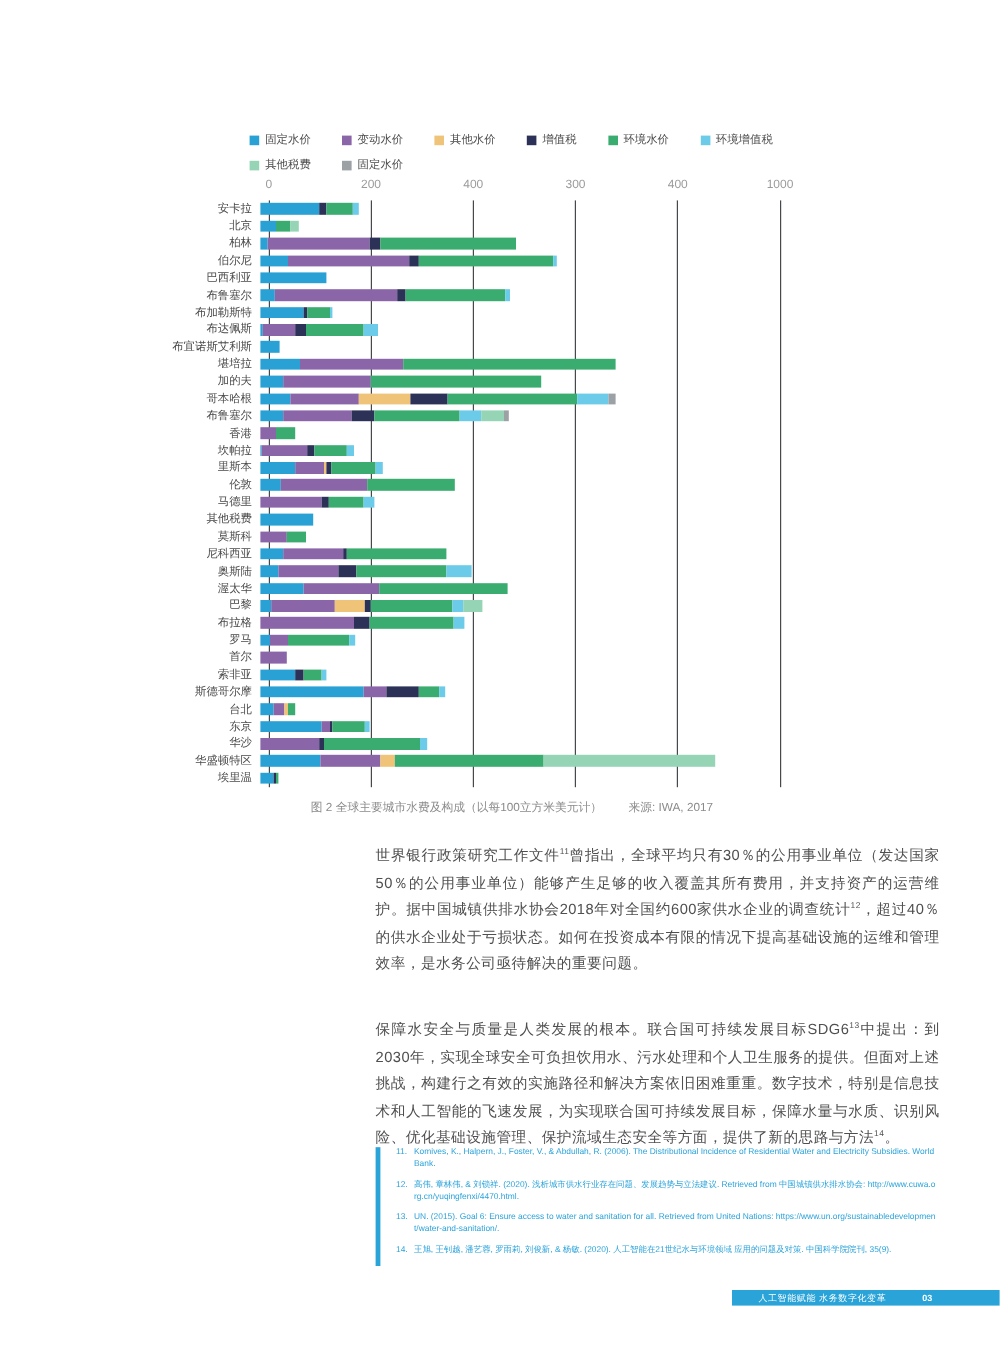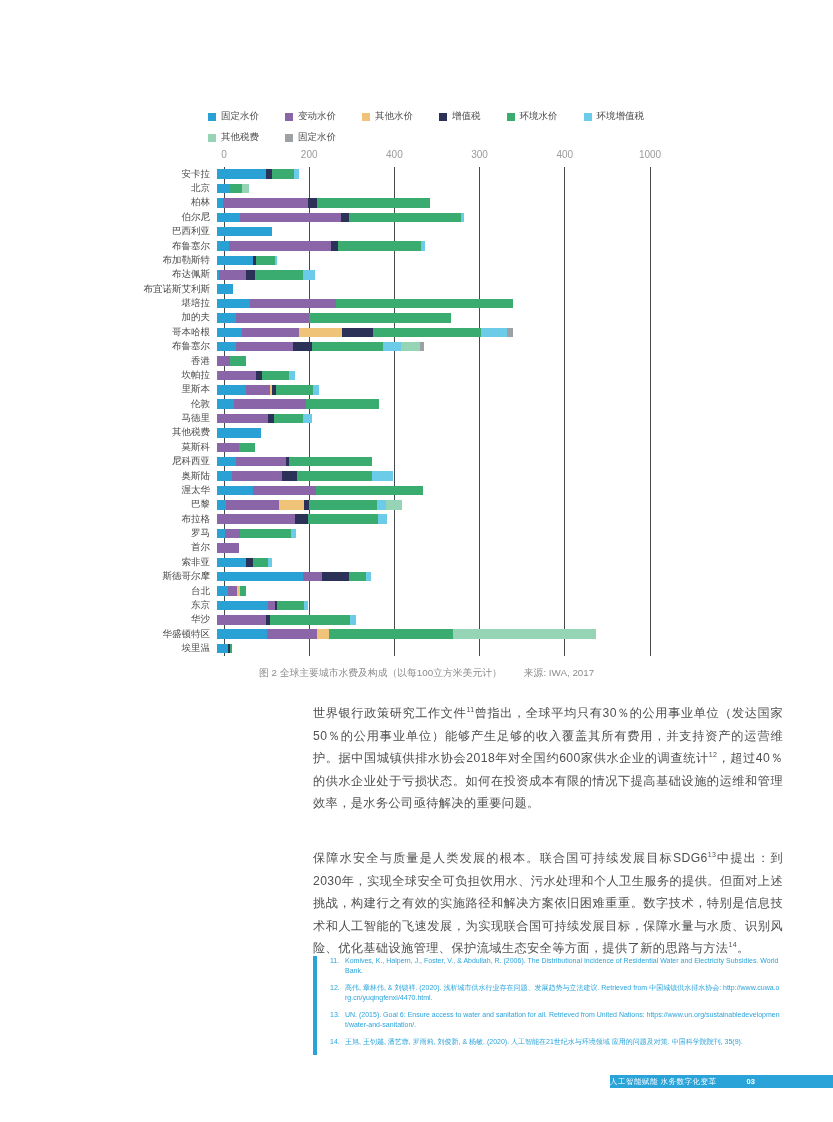--- a/index.html
+++ b/index.html
@@ -40,21 +40,21 @@
   
   .footnotes { position:absolute; left:313px; top:956px; width:468px;
                border-left:4px solid #29a3d8; padding-left:13px; }
   .fn-item { display:flex; font-size:7px; line-height:9.5px; color:#2ba3db; margin-bottom:8px; }
   .fn-num { flex:0 0 15px; }
   .fn-text { flex:1; word-break:break-all; }
 
   
   .footer { position:absolute; left:610px; top:1075px; width:223px; height:13px;
             background:#29a3d8; display:flex; align-items:center; color:#ffffff; font-size:7.5px; }
-  .footer-title { letter-spacing:0.5px; }
+  .footer-title { margin-left:22px; letter-spacing:0.5px; }
   .footer-page { margin-left:30px; font-weight:bold; }
 </style>
 </head>
 <body>
 
 <div class="page">
 
   <div class="legend" id="legend">
       <div class="legend-row">
         <div class="legend-item">

